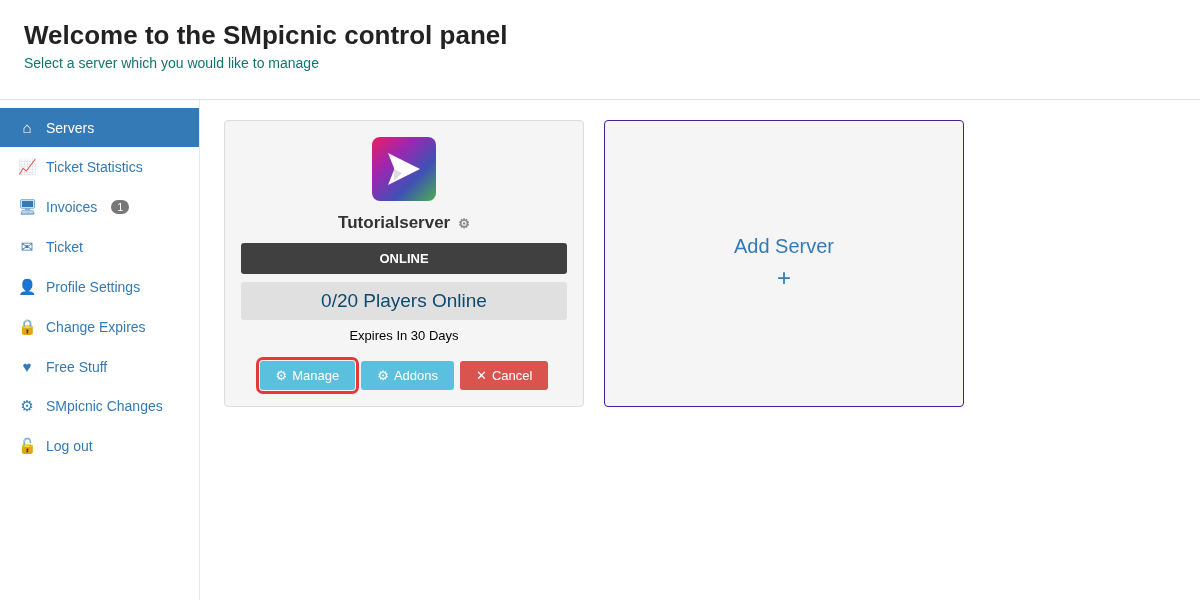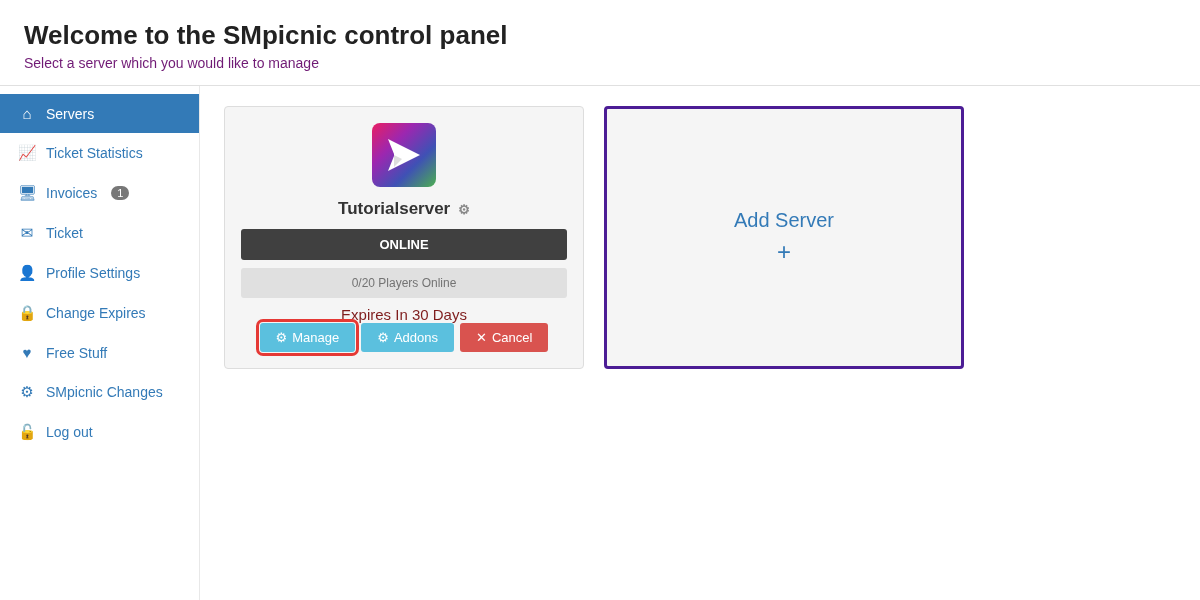--- a/index.html
+++ b/index.html
@@ -1,20 +1,20 @@
 <!DOCTYPE html>
 <html><head>
   <meta charset="utf-8">
   <style>
     * { box-sizing: border-box; margin: 0; padding: 0; }
     body { font-family: Arial, sans-serif; background: #fff; color: #333; }
 
-    .header { padding: 20px 24px 14px; border-bottom: 1px solid #e0e0e0; }
+    .header { padding: 20px 24px 28px; border-bottom: 1px solid #e0e0e0; }
     .header h1 { font-size: 26px; font-weight: bold; color: #222; }
-    .header p { font-size: 14px; color: #701a75; margin-top: 4px; }
+    .header p { font-size: 14px; color: #0f766e; margin-top: 4px; }
 
     .layout { display: flex; }
 
     
     .sidebar { width: 200px; min-height: 520px; background: #fff; border-right: 1px solid #e8e8e8; padding: 8px 0; flex-shrink: 0; }
     .sidebar-item { display: flex; align-items: center; gap: 10px; padding: 11px 18px; cursor: pointer; font-size: 14px; color: #337ab7; text-decoration: none; }
     .sidebar-item.active { background: #337ab7; color: #fff; border-radius: 0; }
     .sidebar-item.active .icon { color: #fff; }
     .sidebar-item .icon { font-size: 15px; width: 18px; text-align: center; }
     .badge { background: #777; color: #fff; border-radius: 10px; font-size: 11px; padding: 1px 6px; margin-left: 4px; }
@@ -29,31 +29,31 @@
     .server-logo { margin: 0 auto 12px; width: 64px; height: 64px; position: relative; }
     .server-logo-inner {
       width: 64px; height: 64px;
       background: linear-gradient(135deg, #e91e63, #9c27b0, #3f51b5, #4caf50);
       border-radius: 8px;
       display: flex; align-items: center; justify-content: center;
     }
     .server-name { font-size: 17px; font-weight: bold; color: #333; margin-bottom: 10px; display: flex; align-items: center; justify-content: center; gap: 8px; }
     .gear-icon { color: #888; font-size: 13px; cursor: pointer; }
     .status-online { background: #404040; color: #fff; font-size: 13px; font-weight: bold; border-radius: 3px; padding: 8px 0; margin-bottom: 8px; }
-    .players-bar { background: #e0e0e0; color: #737373; font-size: 12px; padding: 8px 0; border-radius: 3px; margin-bottom: 8px; margin-top: 8px; }
-    .expires { font-size: 15px; color: #7f1d1d; margin-bottom: 0; }
+    .players-bar { background: #e0e0e0; color: #0c4a6e; font-size: 19px; padding: 8px 0; border-radius: 3px; margin-bottom: 8px; margin-top: 8px; }
+    .expires { font-size: 13px; color: #000000; margin-bottom: 18px; }
     .card-buttons { display: flex; gap: 6px; justify-content: center; }
     .btn { padding: 7px 16px; font-size: 13px; border: none; border-radius: 3px; cursor: pointer; color: #fff; display: flex; align-items: center; gap: 5px; }
     .btn-manage { background: #5bc0de; outline: 3px solid #e53935; outline-offset: 1px; }
     .btn-addons { background: #5bc0de; }
     .btn-cancel { background: #d9534f; }
 
     .add-server-card {
       background: #f5f5f5;
-      border: 3px solid #4c1d95;
+      border: 1px solid #4c1d95;
       border-radius: 4px;
       width: 360px;
       min-height: 170px;
       display: flex;
       align-items: center;
       justify-content: center;
       cursor: pointer;
     }
     .add-server-inner { text-align: center; color: #337ab7; }
     .add-server-inner .plus { font-size: 24px; display: block; margin-top: 6px; }

